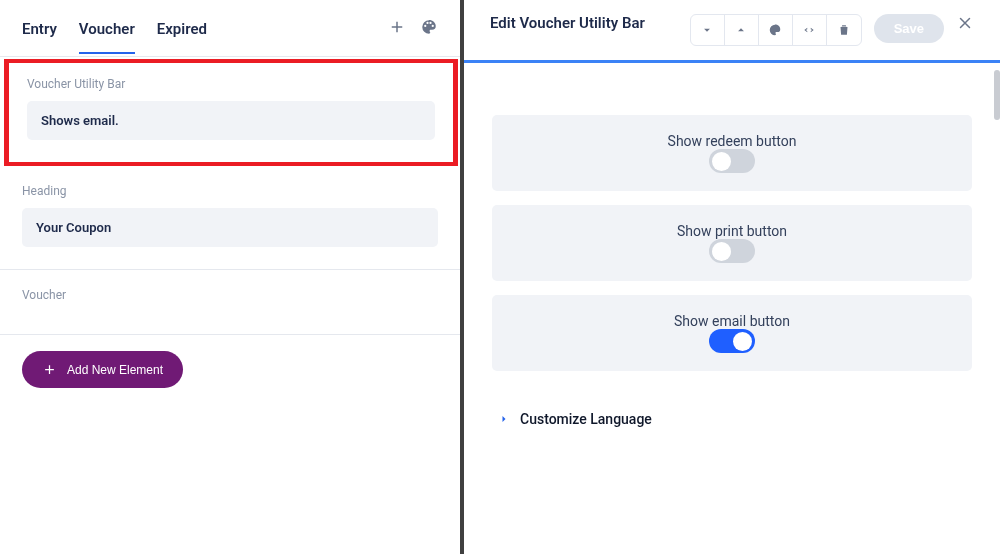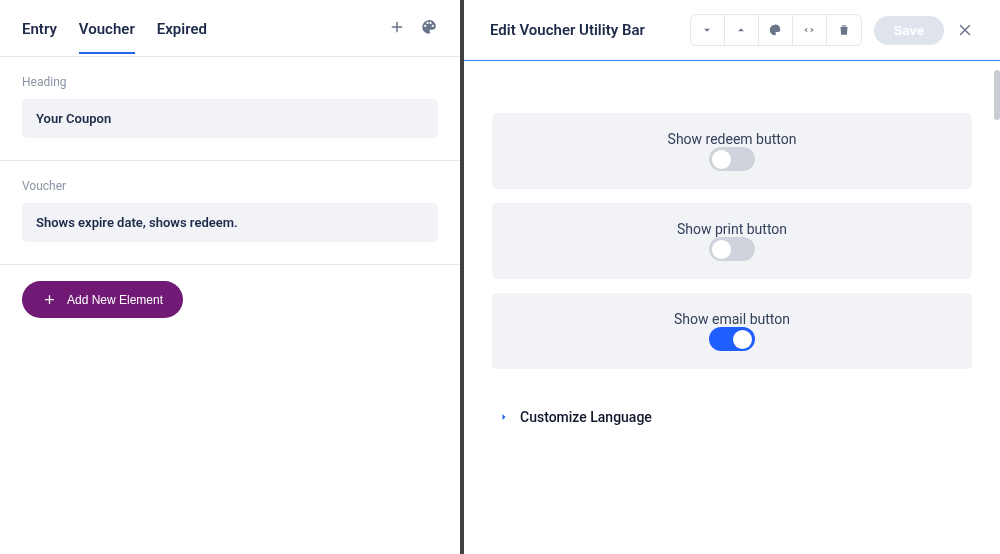--- a/index.html
+++ b/index.html
@@ -13,21 +13,21 @@
     .tabs-underline { border-bottom: 1px solid #e5e8ee; }
     .card-list { flex: 1; overflow-y: auto; }
     .card { border-bottom: 1px solid #e5e8ee; padding: 18px 22px 22px 22px; }
     .card.highlighted { border: 4px solid #eb1c24; border-left-width: 5px; border-right-width: 5px; padding: 14px 18px 22px 18px; margin: 2px 2px 0 4px; }
     .card-label { font-size: 12px; color: #8a94a6; margin-bottom: 10px; }
     .card-box { background: #f1f3f7; border-radius: 5px; padding: 12px 14px; font-size: 13px; font-weight: 600; color: #1e2a4a; }
     .add-wrap { padding: 16px 22px; }
     .add-btn { display: inline-flex; align-items: center; gap: 10px; background: #701a75; color: #fff; font-size: 12px; font-weight: 500; border: none; border-radius: 22px; padding: 11px 20px; cursor: pointer; }
     .add-btn svg { width: 15px; height: 15px; fill: #fff; }
     .right-panel { flex: 1; display: flex; flex-direction: column; min-width: 0; }
-    .rp-header { display: flex; align-items: center; padding: 14px 26px 14px 26px; border-bottom: 1px solid #3b82f6; gap: 12px; }
+    .rp-header { display: flex; align-items: flex-start; padding: 14px 26px 14px 26px; border-bottom: 3px solid #3b82f6; gap: 12px; }
     .rp-title { font-size: 15px; font-weight: 600; color: #1e2a4a; }
     .rp-spacer { flex: 1; }
     .rp-toolbar { display: flex; border: 1px solid #e3e7ef; border-radius: 6px; overflow: hidden; }
     .rp-tool { width: 34px; height: 30px; display: flex; align-items: center; justify-content: center; border-right: 1px solid #e3e7ef; cursor: pointer; }
     .rp-tool:last-child { border-right: none; }
     .rp-tool svg { width: 14px; height: 14px; fill: #6b7589; }
     .save-btn { background: #dfe4ec; color: #fff; font-size: 13px; font-weight: 600; border: none; border-radius: 16px; padding: 7px 20px; cursor: not-allowed; }
     .close-btn { width: 18px; height: 18px; cursor: pointer; }
     .close-btn svg { width: 18px; height: 18px; fill: #6b7589; }
     .rp-body { flex: 1; padding: 52px 28px 28px 28px; overflow-y: auto; }
@@ -58,27 +58,30 @@
       <span><svg viewBox="0 0 24 24">
             <path d="M11 5h2v6h6v2h-6v6h-2v-6H5v-2h6z"></path>
           </svg></span>
       <span><svg viewBox="0 0 24 24">
             <path d="M12 3a9 9 0 0 0 0 18c.9 0 1.6-.7 1.6-1.6 0-.4-.2-.8-.4-1.1-.3-.3-.4-.7-.4-1.1 0-.9.7-1.6 1.6-1.6H16a5 5 0 0 0 5-5c0-4.4-4-8-9-8zM7 12a1.5 1.5 0 1 1 0-3 1.5 1.5 0 0 1 0 3zm3-4a1.5 1.5 0 1 1 0-3 1.5 1.5 0 0 1 0 3zm4 0a1.5 1.5 0 1 1 0-3 1.5 1.5 0 0 1 0 3zm3 4a1.5 1.5 0 1 1 0-3 1.5 1.5 0 0 1 0 3z"></path>
           </svg></span>
     </div>
   </div>
 
   <div class="card-list">
+    <div class="card highlighted">
+      <div class="card-label">Voucher Utility Bar</div>
+      <div class="card-box">Shows email.</div>
+    </div>
     <div class="card">
       <div class="card-label">Heading</div>
       <div class="card-box">Your Coupon</div>
     </div>
     <div class="card">
       <div class="card-label">Voucher</div>
-      <div class="card-box">Shows expire date, shows redeem.</div>
     </div>
     <div class="add-wrap">
       <button class="add-btn">
         <svg viewBox="0 0 24 24">
             <path d="M11 5h2v6h6v2h-6v6h-2v-6H5v-2h6z"></path>
           </svg>
         <span>Add New Element</span>
       </button>
     </div>
   </div>

